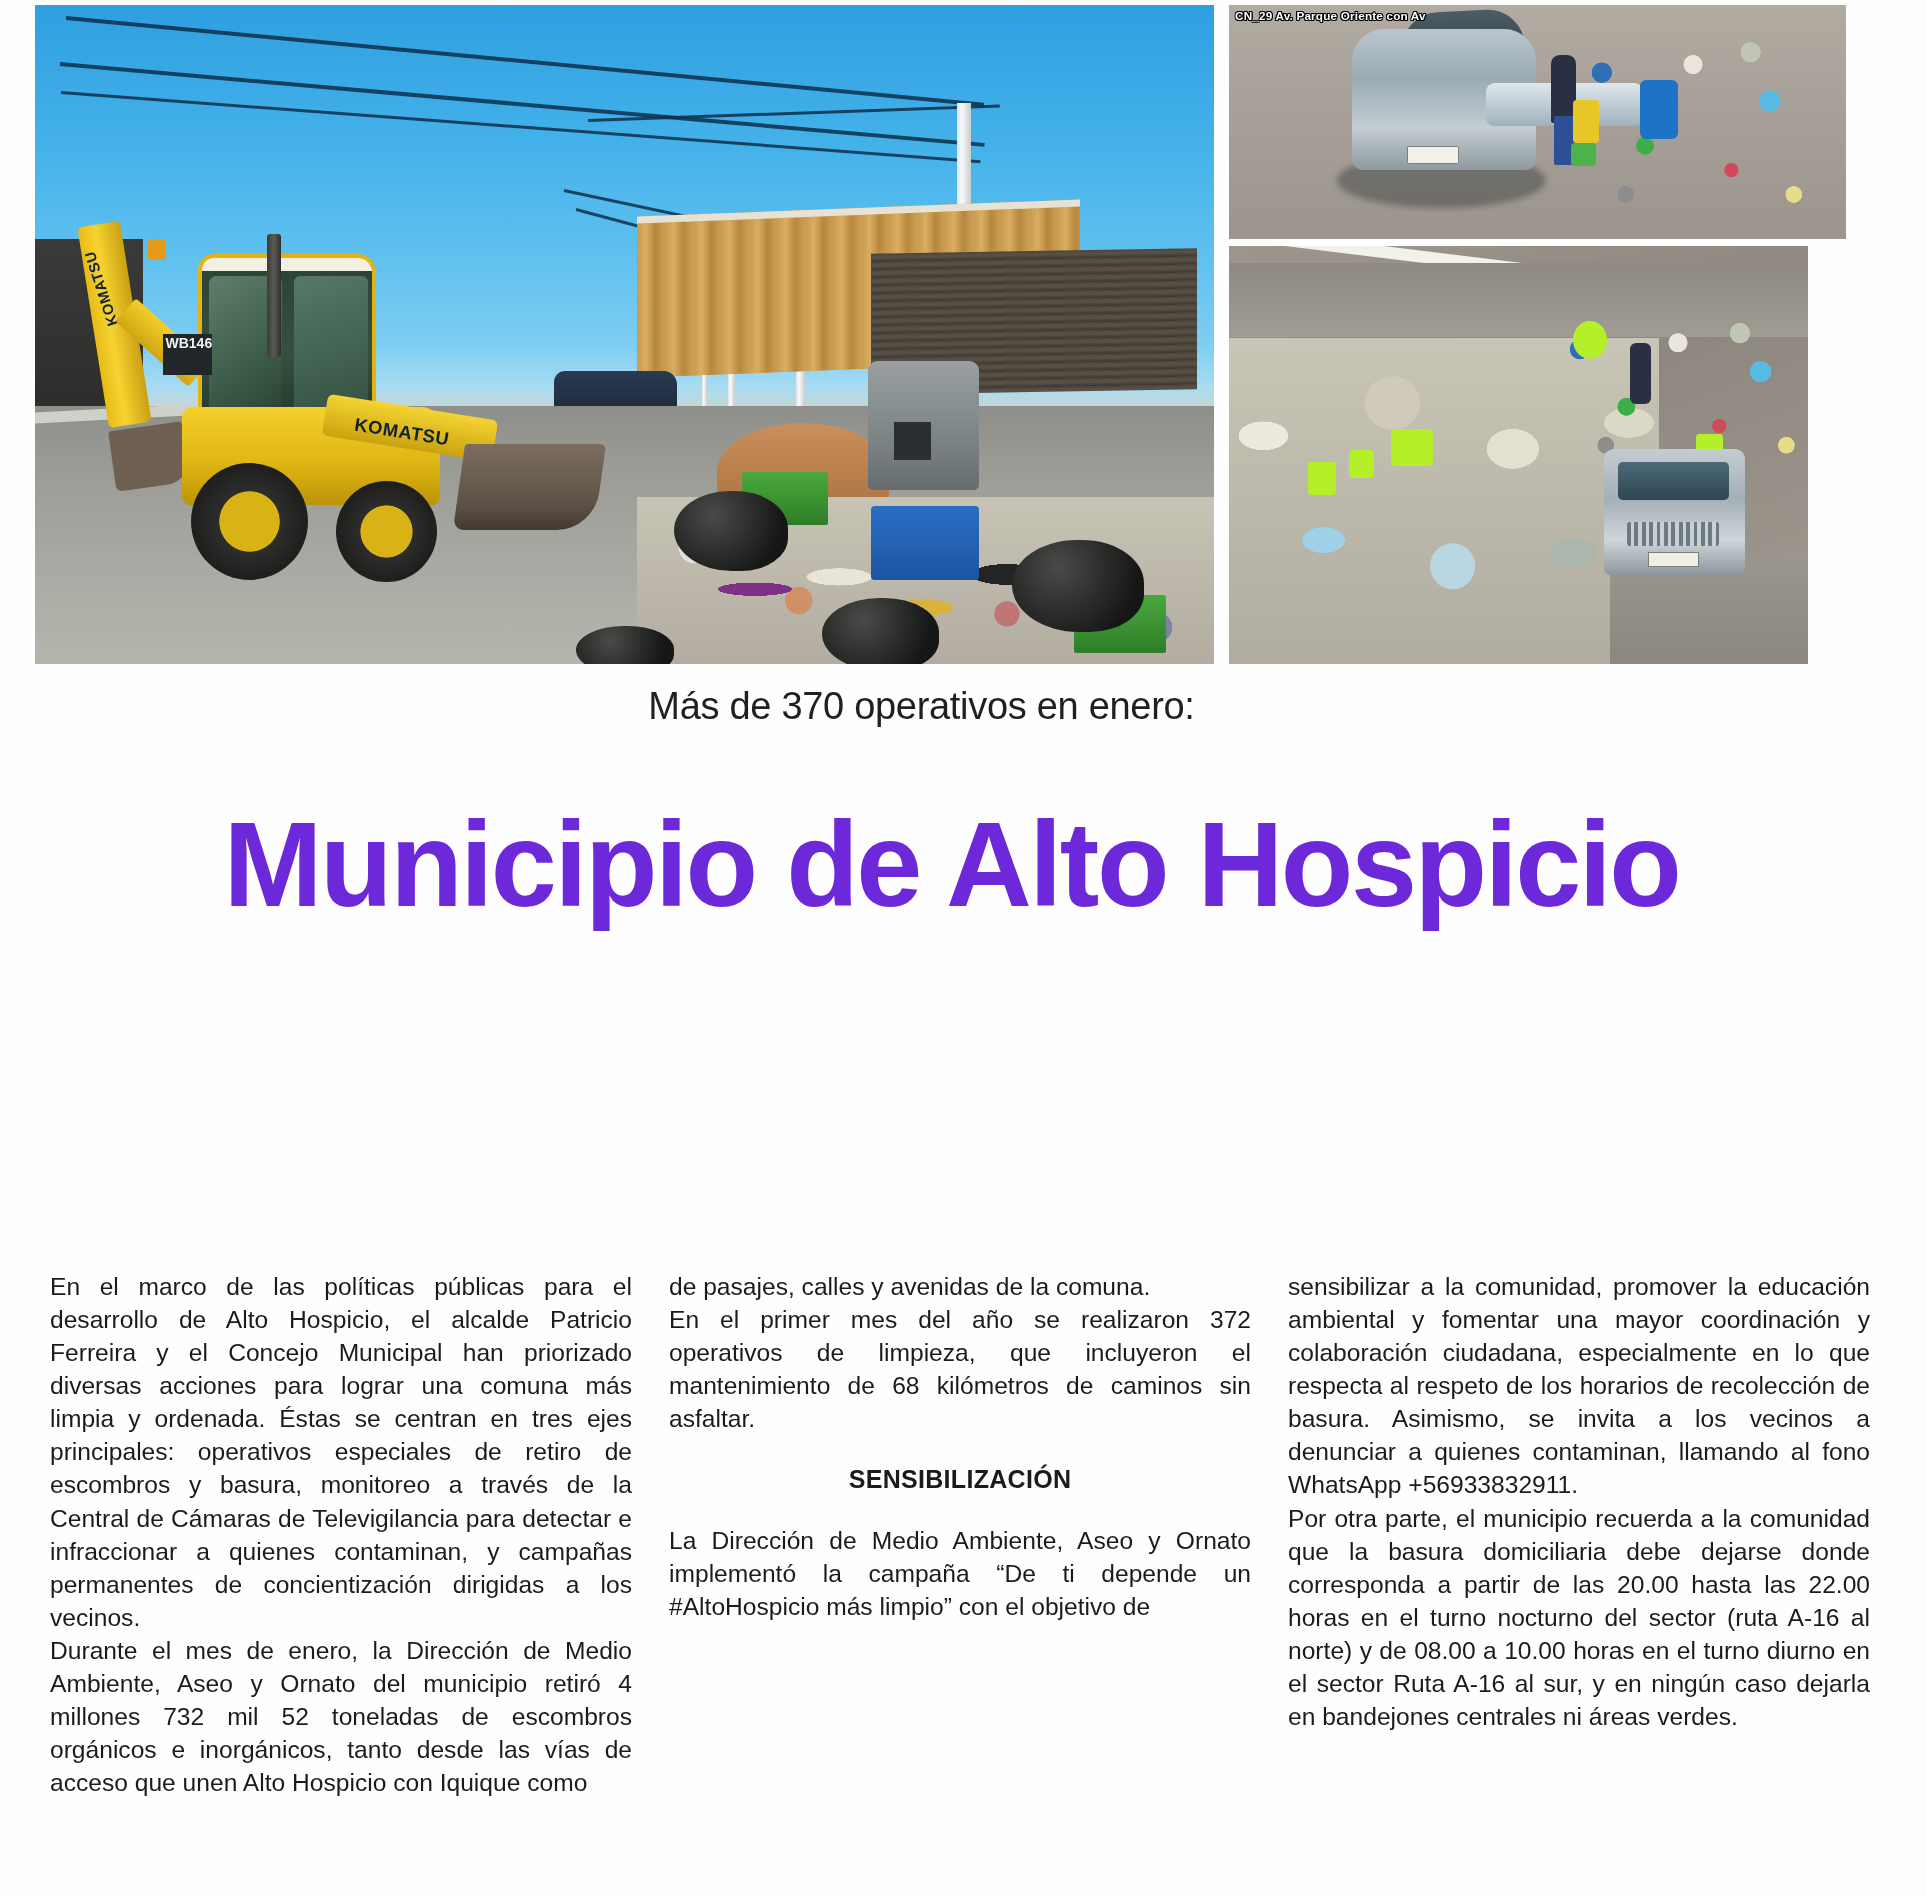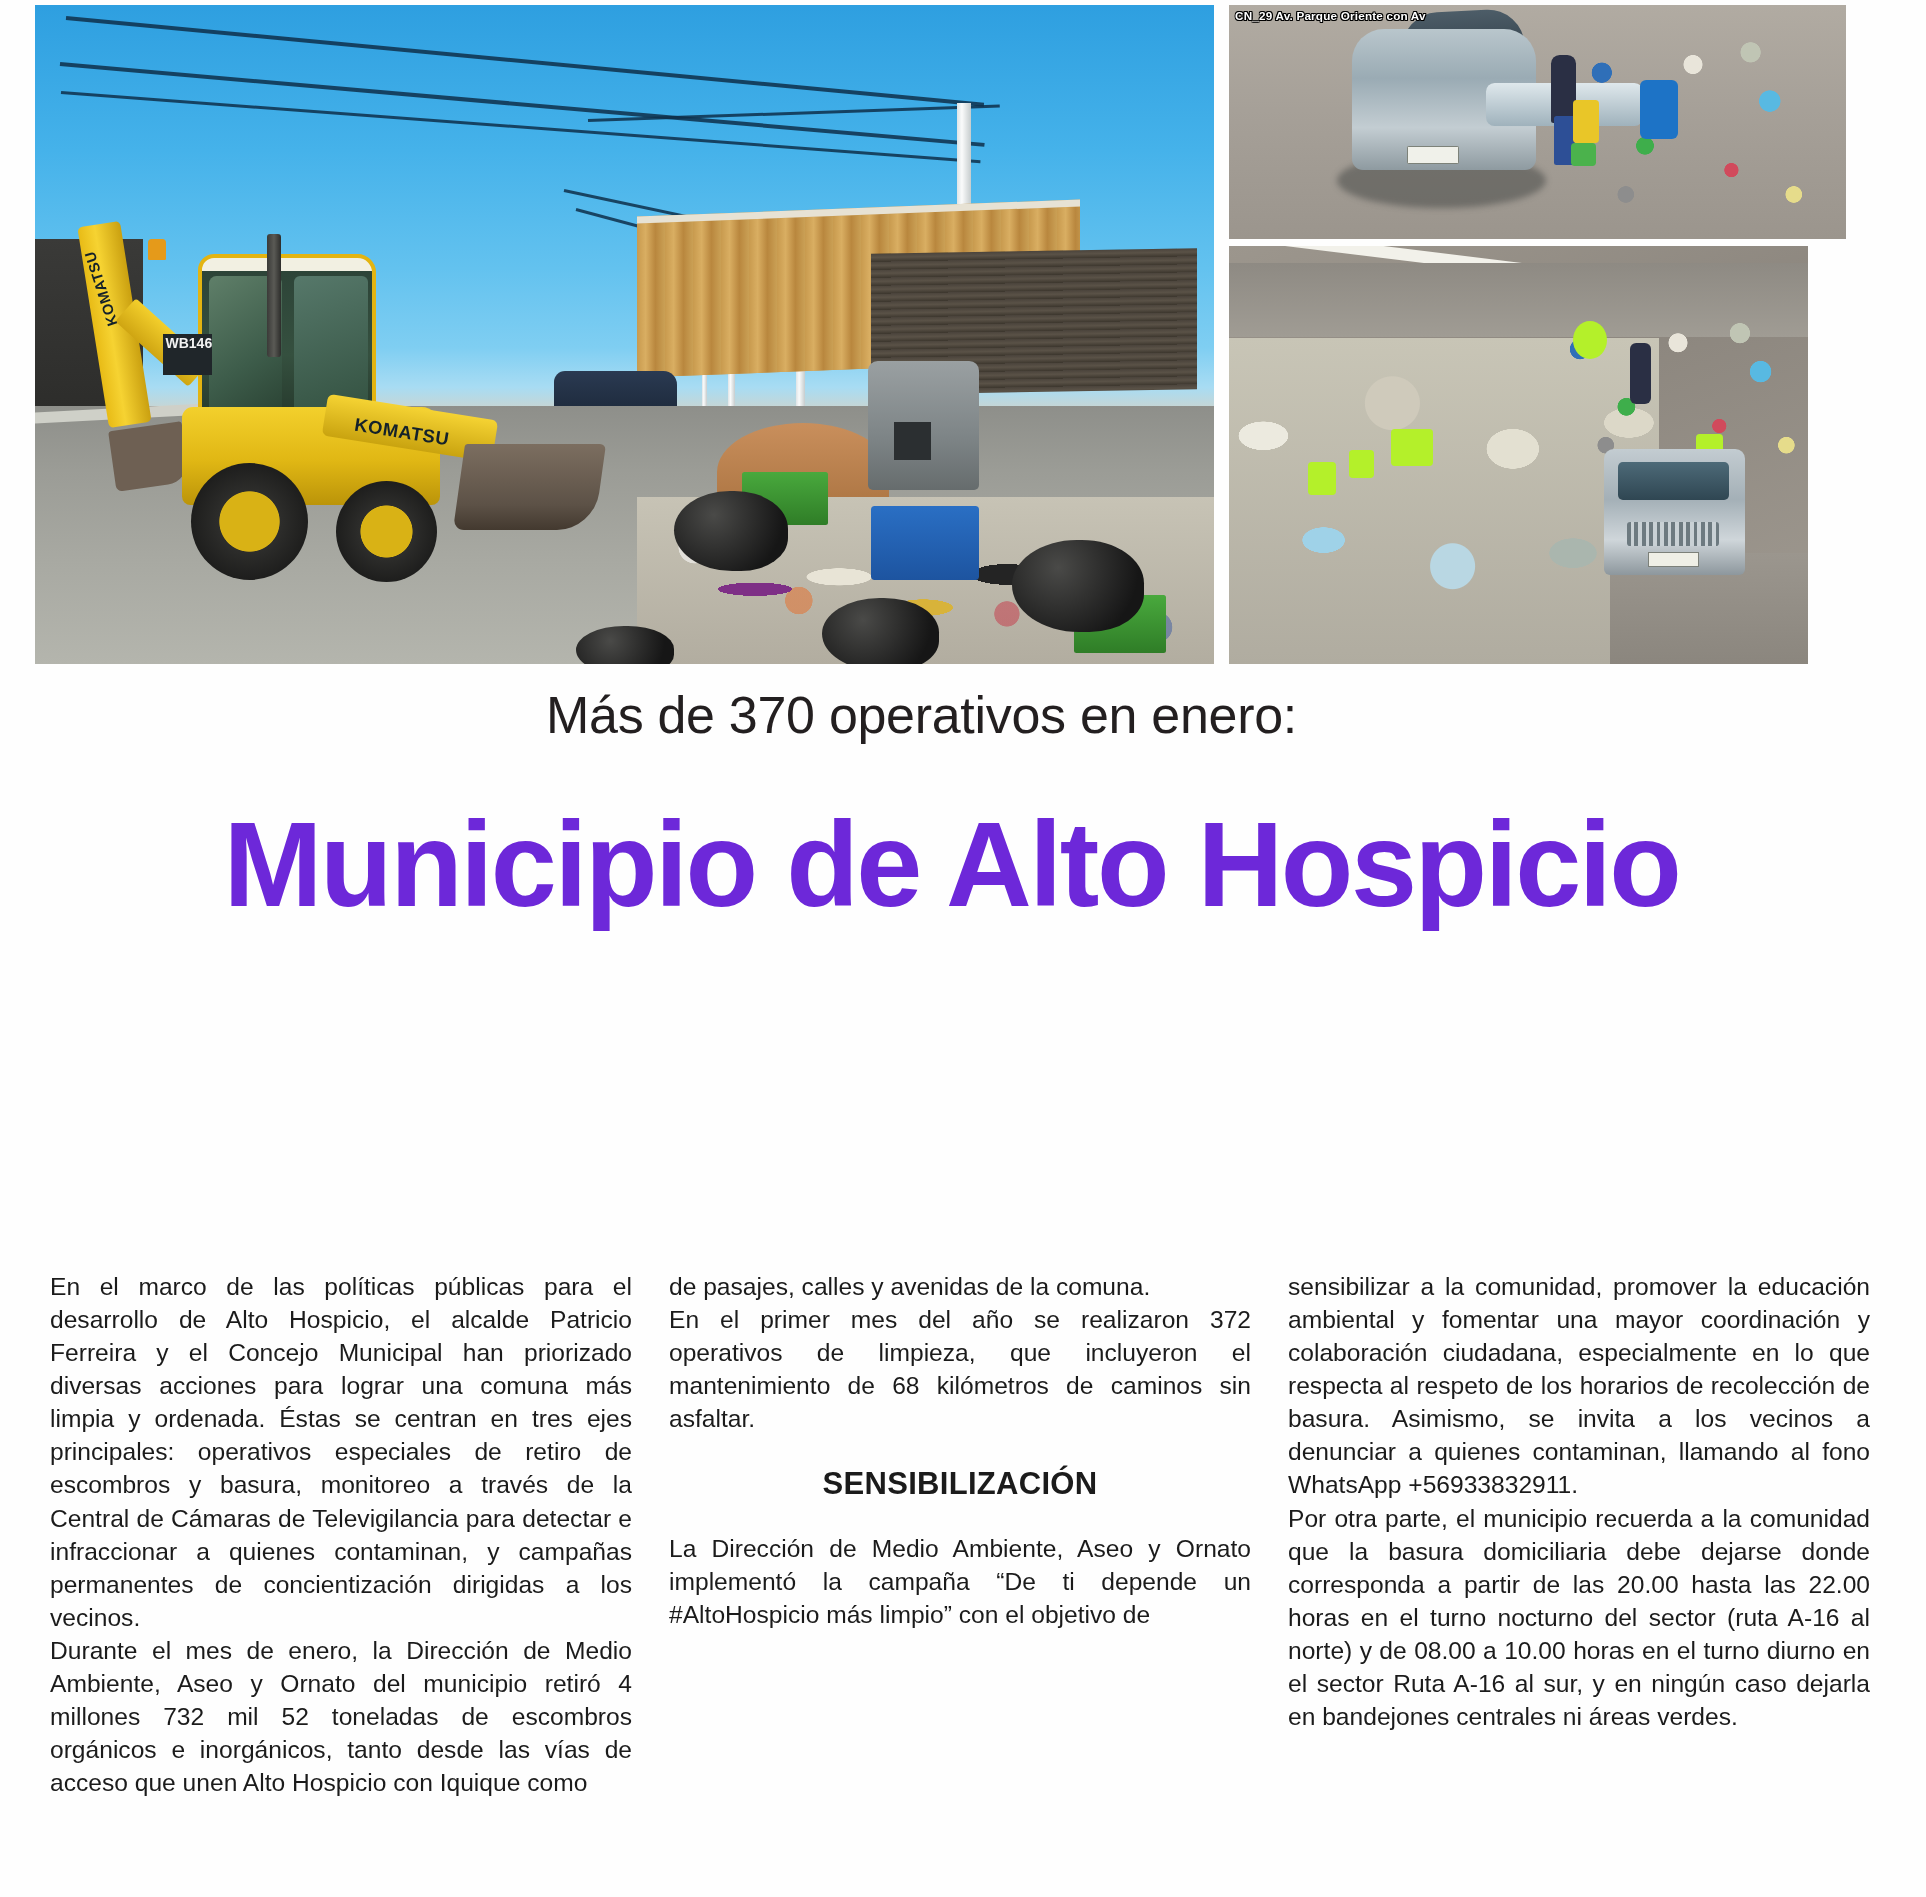--- a/index.html
+++ b/index.html
@@ -352,21 +352,21 @@
   }
 
   
   .kicker {
     position: absolute;
     left: 35px;
     top: 685px;
     width: 1773px;
     text-align: center;
     font-family: "Liberation Sans", sans-serif;
-    font-size: 52px;
+    font-size: 38px;
     font-weight: 400;
     color: #231f20;
     letter-spacing: -0.3px;
   }
 
   
   .headline {
     position: absolute;
     left: 48px;
     top: 799px;
@@ -400,21 +400,21 @@
     line-height: 1.345;
     color: #1b1b1b;
     text-align: justify;
     text-justify: inter-word;
     hyphens: none;
   }
   .col p { margin: 0; }
   .subhead {
     text-align: center;
     font-weight: 700;
-    font-size: 31px;
+    font-size: 25px;
     letter-spacing: 0.3px;
     margin: 28px 0 27px 0 !important;
   }
 </style>
 </head>
 <body>
 
 <div class="page">
 
   <div class="photo-block">

